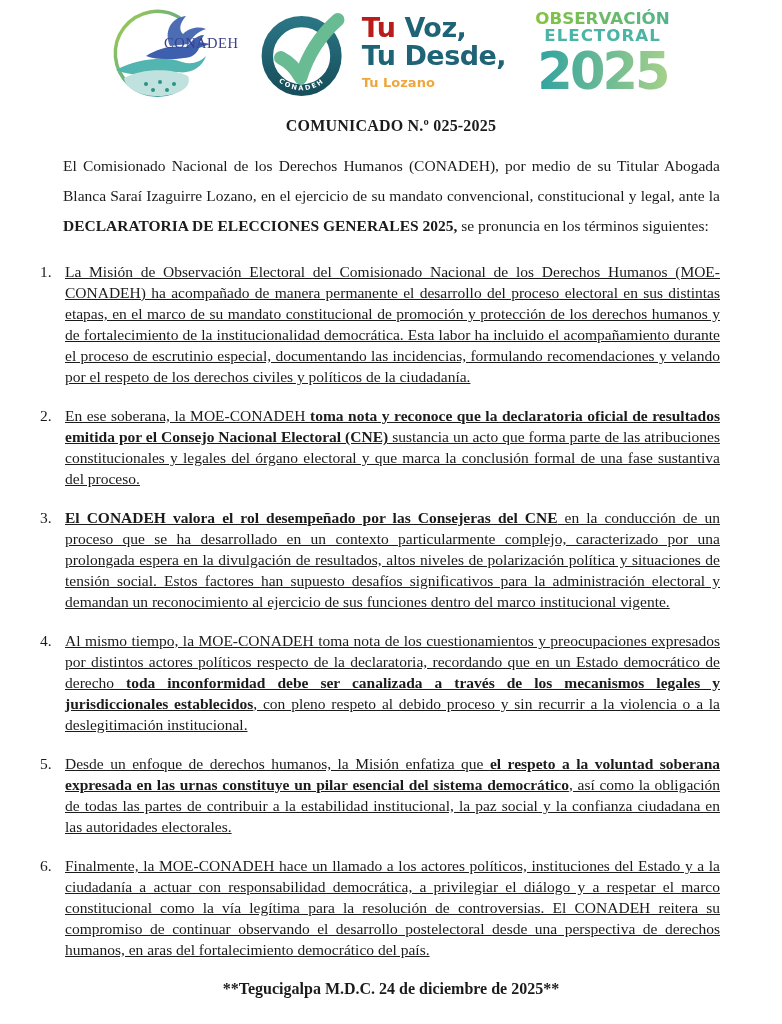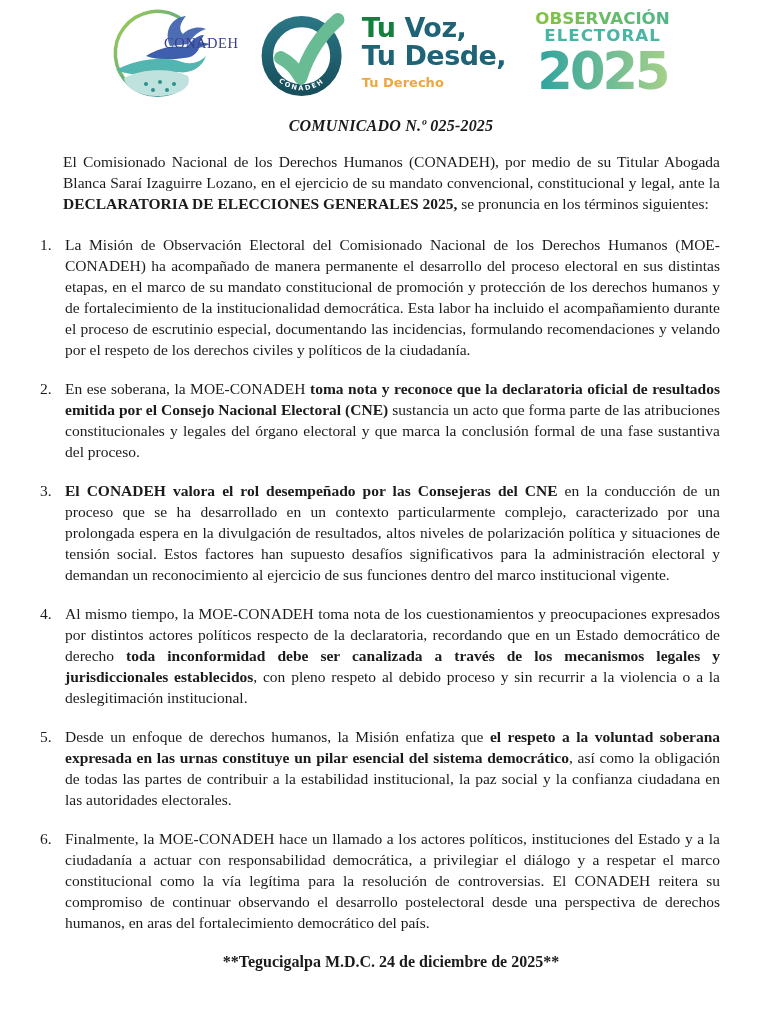--- a/index.html
+++ b/index.html
@@ -9,34 +9,34 @@
     width: 782px; height: 1024px; background: #ffffff;
     position: relative; overflow: hidden;
   }
   .header {
     display: flex; justify-content: center; align-items: flex-start;
     padding-top: 6px; height: 96px; gap: 6px;
   }
   .logo-svg { display: block; }
   .tagline { margin-left: 2px; margin-top: 8px; font-family: "DejaVu Sans", sans-serif; }
   .tagline .big { font-size: 27px; font-weight: bold; line-height: 28px; color: #1e6476; letter-spacing: -0.5px; }
-  .tagline .tu-green { color: #15803d; }
+  .tagline .tu-green { color: #b91c1c; }
   .tagline .small { font-size: 13px; font-weight: bold; color: #efa63c; margin-top: 5px; }
   .doc-title {
     text-align: center; font-weight: bold; font-size: 16px;
-    margin-top: 21px; letter-spacing: 0.2px; font-style: italic;
+    margin-top: 21px; letter-spacing: 0.2px;
   }
   .intro {
-    margin: 16px 62px 0 63px; font-size: 15.5px; line-height: 21px;
+    margin: 16px 62px 0 63px; font-size: 15.5px; line-height: 30px;
     text-align: justify;
   }
   .items { margin: 20px 62px 0 40px; }
   .item { display: flex; margin-bottom: 18px; font-size: 15.5px; line-height: 21px; }
   .item .num { width: 25px; flex: none; }
-  .item .item-body { flex: 1; text-align: justify; }
+  .item .item-body { flex: 1; text-align: justify; text-decoration: underline; }
   .b { font-weight: bold; }
   .dateline {
     text-align: center; font-weight: bold; font-size: 16px; margin-top: 20px;
   }
 </style>
 </head>
 <body>
 
 <div class="page">
 
@@ -77,21 +77,21 @@
       <circle cx="50" cy="52" r="36" fill="#ffffff" stroke="url(#g2)" stroke-width="12"></circle>
       <path d="M28 54 C36 58 44 66 49 75 C56 52 70 30 88 14" fill="none" stroke="#68bb93" stroke-width="14" stroke-linecap="round" stroke-linejoin="round"></path>
       <text font-family="DejaVu Sans, sans-serif" font-size="7" font-weight="bold" fill="#ffffff" letter-spacing="2">
         <textPath href="#bandArc" startOffset="50%" text-anchor="middle">CONADEH</textPath>
       </text>
     </svg>
 
     <div class="tagline">
       <div class="big"><span class="tu-green">Tu </span><span>Voz,</span></div>
       <div class="big">Tu Desde,</div>
-      <div class="small">Tu Derecho</div>
+      <div class="small">Tu Lozano</div>
     </div>
 
     <svg class="logo-svg" width="162" height="95" viewBox="0 0 165 95" style="margin-left:10px;">
       <defs>
         <linearGradient id="g3a" x1="0" y1="0" x2="1" y2="0">
           <stop offset="0" stop-color="#86c440"></stop>
           <stop offset="1" stop-color="#52b48b"></stop>
         </linearGradient>
         <linearGradient id="g3b" x1="0" y1="0" x2="1" y2="0">
           <stop offset="0" stop-color="#2fa3a0"></stop>

